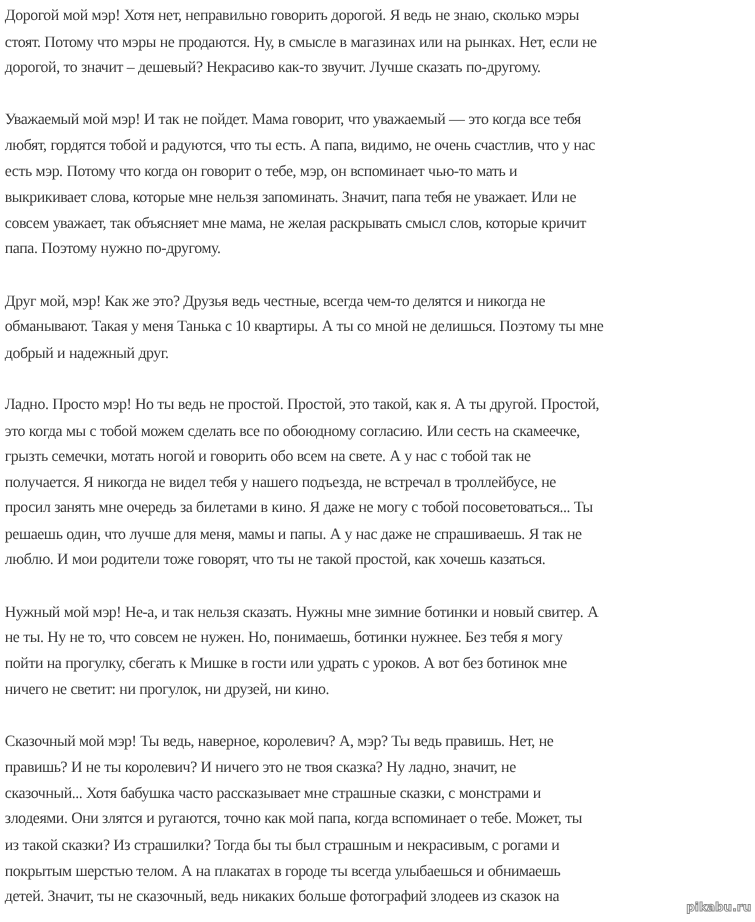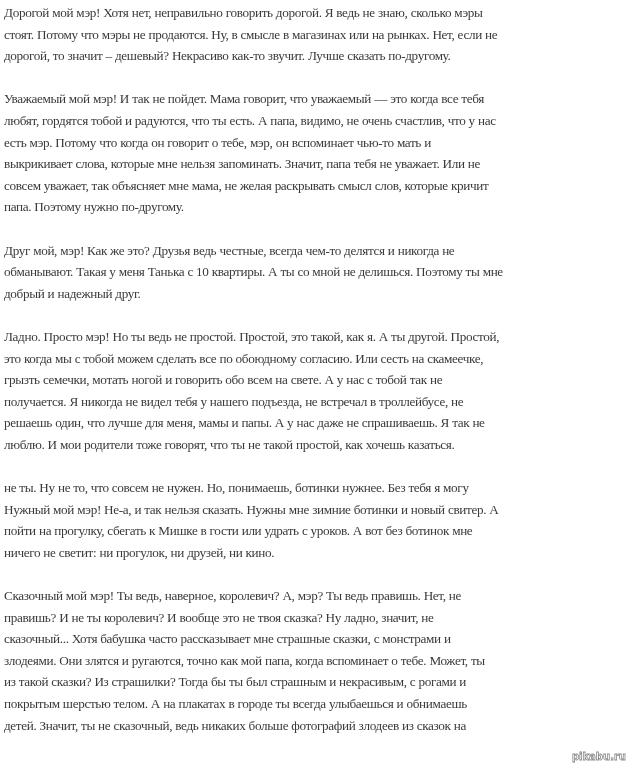--- a/index.html
+++ b/index.html
@@ -69,34 +69,35 @@
     <span class="line">Друг мой, мэр! Как же это? Друзья ведь честные, всегда чем-то делятся и никогда не</span>
     <span class="line">обманывают. Такая у меня Танька с 10 квартиры. А ты со мной не делишься. Поэтому ты мне</span>
     <span class="line">добрый и надежный друг.</span>
   </p>
 
   <p class="para">
     <span class="line">Ладно. Просто мэр! Но ты ведь не простой. Простой, это такой, как я. А ты другой. Простой,</span>
     <span class="line">это когда мы с тобой можем сделать все по обоюдному согласию. Или сесть на скамеечке,</span>
     <span class="line">грызть семечки, мотать ногой и говорить обо всем на свете. А у нас с тобой так не</span>
     <span class="line">получается. Я никогда не видел тебя у нашего подъезда, не встречал в троллейбусе, не</span>
+    <span class="line">просил занять мне очередь за билетами в кино. Я даже не могу с тобой посоветоваться... Ты</span>
     <span class="line">решаешь один, что лучше для меня, мамы и папы. А у нас даже не спрашиваешь. Я так не</span>
     <span class="line">люблю. И мои родители тоже говорят, что ты не такой простой, как хочешь казаться.</span>
   </p>
 
   <p class="para">
+    <span class="line">Нужный мой мэр! Не-а, и так нельзя сказать. Нужны мне зимние ботинки и новый свитер. А</span>
     <span class="line">не ты. Ну не то, что совсем не нужен. Но, понимаешь, ботинки нужнее. Без тебя я могу</span>
-    <span class="line">Нужный мой мэр! Не-а, и так нельзя сказать. Нужны мне зимние ботинки и новый свитер. А</span>
     <span class="line">пойти на прогулку, сбегать к Мишке в гости или удрать с уроков. А вот без ботинок мне</span>
     <span class="line">ничего не светит: ни прогулок, ни друзей, ни кино.</span>
   </p>
 
   <p class="para">
     <span class="line">Сказочный мой мэр! Ты ведь, наверное, королевич? А, мэр? Ты ведь правишь. Нет, не</span>
-    <span class="line">правишь? И не ты королевич? И вообще это не твоя сказка? Ну ладно, значит, не</span>
+    <span class="line">правишь? И не ты королевич? И ничего это не твоя сказка? Ну ладно, значит, не</span>
     <span class="line">сказочный... Хотя бабушка часто рассказывает мне страшные сказки, с монстрами и</span>
     <span class="line">злодеями. Они злятся и ругаются, точно как мой папа, когда вспоминает о тебе. Может, ты</span>
     <span class="line">из такой сказки? Из страшилки? Тогда бы ты был страшным и некрасивым, с рогами и</span>
     <span class="line">покрытым шерстью телом. А на плакатах в городе ты всегда улыбаешься и обнимаешь</span>
     <span class="line">детей. Значит, ты не сказочный, ведь никаких больше фотографий злодеев из сказок на</span>
 
   </p>
 
 </div>
 

